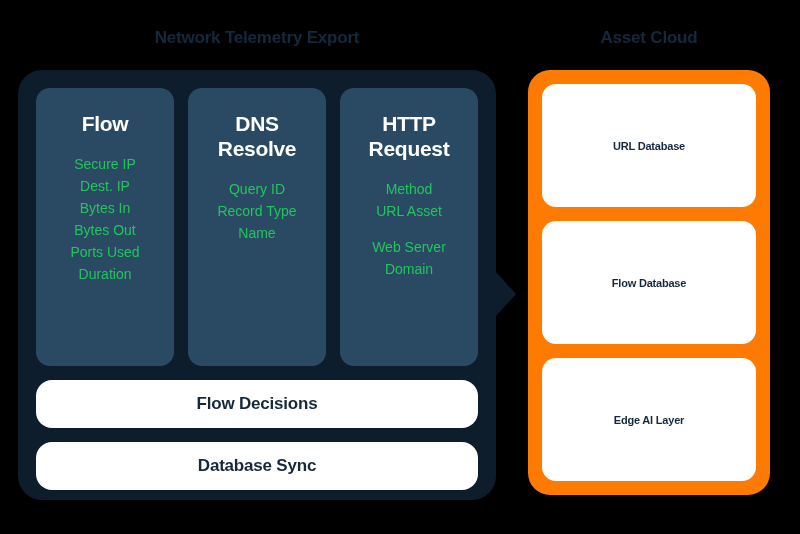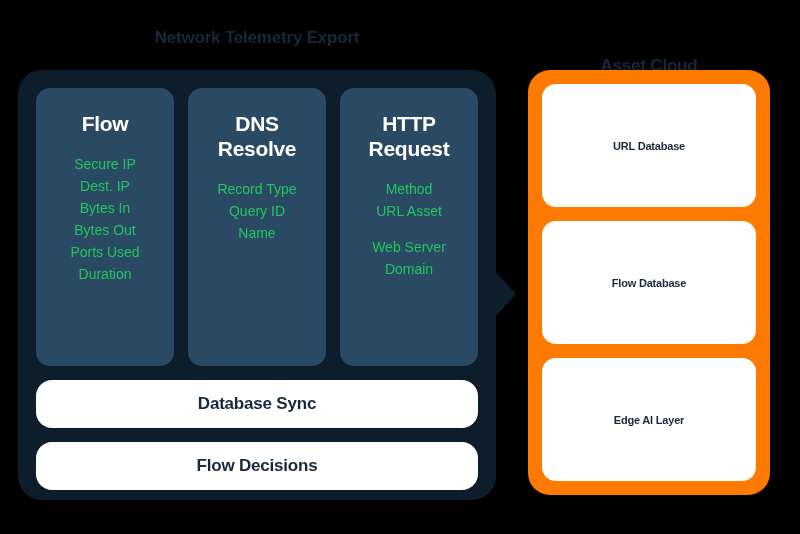--- a/index.html
+++ b/index.html
@@ -23,21 +23,21 @@
   .heading {
     position: absolute;
     font-weight: bold;
     font-size: 17px;
     letter-spacing: -0.2px;
     color: #16293c;
     text-align: center;
     white-space: nowrap;
   }
   .heading-left  { left: 18px;  width: 478px; top: 28px; }
-  .heading-right { left: 528px; width: 242px; top: 28px; margin-top: 28px; }
+  .heading-right { left: 528px; width: 242px; top: 28px; }
 
   
   .telemetry-panel {
     position: absolute;
     left: 18px;
     top: 70px;
     width: 478px;
     height: 430px;
     background: #0d1d2b;
     border-radius: 24px;
@@ -153,37 +153,37 @@
         <div class="column-field">Secure IP</div>
         <div class="column-field">Dest. IP</div>
         <div class="column-field">Bytes In</div>
         <div class="column-field">Bytes Out</div>
         <div class="column-field">Ports Used</div>
         <div class="column-field">Duration</div>
       </div>
 
       <div class="column-card">
         <div class="column-title">DNS Resolve</div>
+        <div class="column-field">Query ID</div>
         <div class="column-field">Record Type</div>
-        <div class="column-field">Query ID</div>
         <div class="column-field">Name</div>
       </div>
 
       <div class="column-card">
         <div class="column-title">HTTP Request</div>
         <div class="column-field">Method</div>
         <div class="column-field">URL Asset</div>
         <div class="column-field spaced">Web Server Domain</div>
       </div>
 
     </div>
 
     <div class="bar-stack">
+      <div class="bar">Flow Decisions</div>
       <div class="bar">Database Sync</div>
-      <div class="bar">Flow Decisions</div>
     </div>
 
   </div>
 
   <div class="arrow-connector"></div>
 
   <div class="cloud-panel">
     <div class="cloud-card">URL Database</div>
     <div class="cloud-card">Flow Database</div>
     <div class="cloud-card">Edge AI Layer</div>

